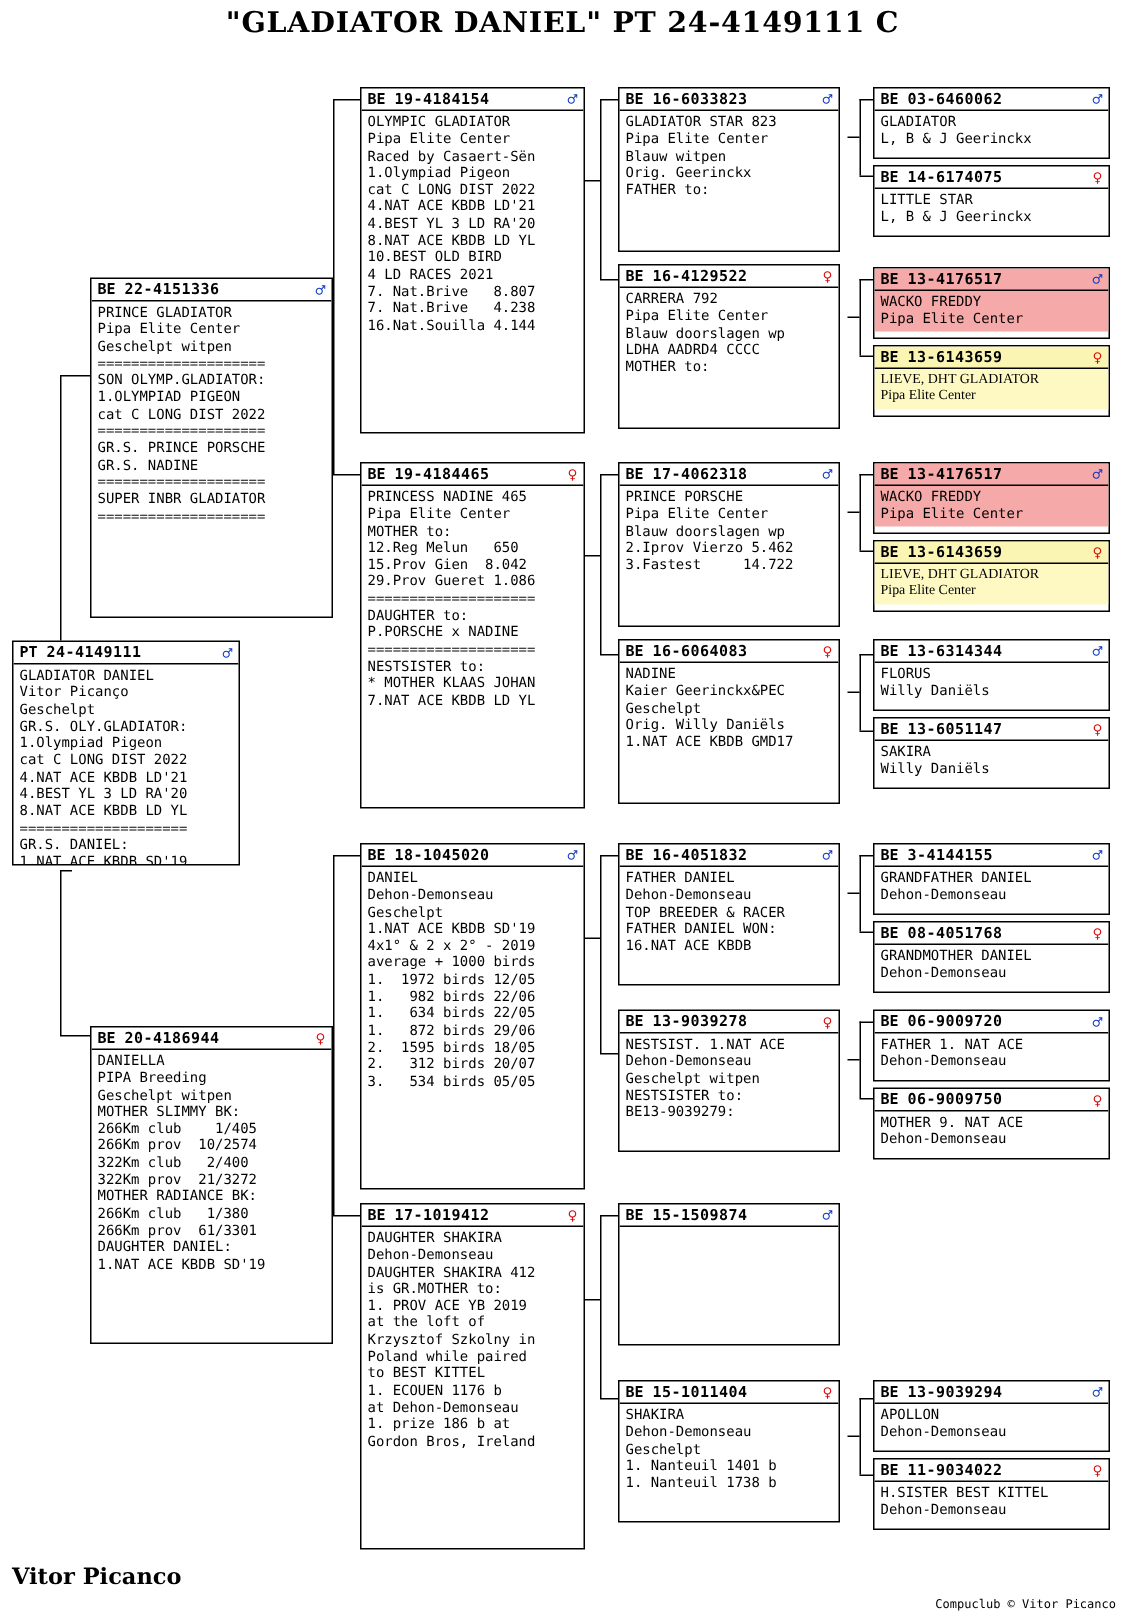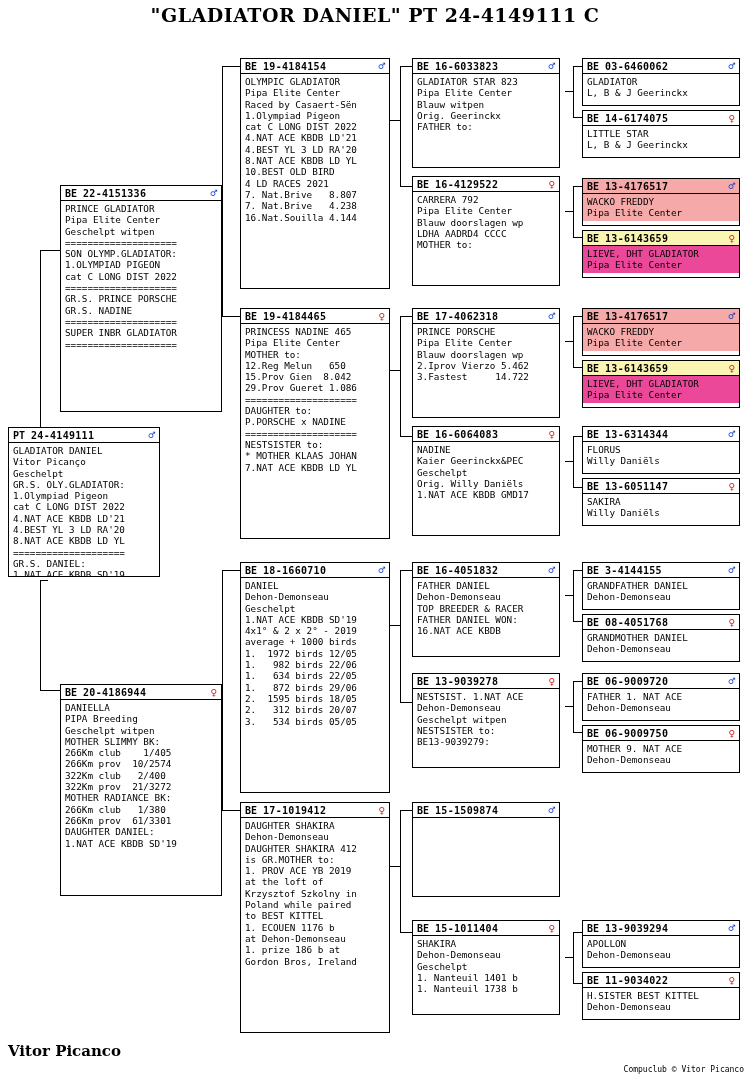--- a/index.html
+++ b/index.html
@@ -39,21 +39,21 @@
   .sex.f{color:#d81010;}
   .body{
     padding:2px 4px 2px 4px;
     line-height:11.3px;
     white-space:pre;
     font-size:9.3px;
   }
   .pink .hdr{background:#f6a9a9;}
   .pink .body{background:#f6a9a9;}
   .yellow .hdr{background:#fbf5b4;}
-  .yellow .body{background:#ec4899;}
+  .yellow .body{background:#fef9c3;font-family:Liberation Serif, serif;}
   .line{position:absolute;background:#000;}
   .vline{width:1px;}
   .hline{height:1px;}
   .footer{
     position:absolute;left:8px;bottom:14px;
     font-family:"DejaVu Sans Mono", monospace;
   }
   .footer .name{
     font-family:"DejaVu Serif", serif;
     font-size:15px;font-weight:bold;margin-bottom:3px;
@@ -243,21 +243,21 @@
 P.PORSCHE x NADINE
 ====================
 NESTSISTER to:
 * MOTHER KLAAS JOHAN
 7.NAT ACE KBDB LD YL</div>
 </div>
 
 <div class="box" style="left:240px;top:562px;width:150px;height:231px;">
   <div class="hdr">
     <span class="ring">BE</span>
-    <span class="num">18-1660710</span>
+    <span class="num">18-1045020</span>
     <span class="sex m">♂</span>
   </div>
   <div class="body">DANIEL
 Dehon-Demonseau
 Geschelpt
 1.NAT ACE KBDB SD'19
 4x1° &amp; 2 x 2° - 2019
 average + 1000 birds
 1.  1972 birds 12/05
 1.   982 birds 22/06

